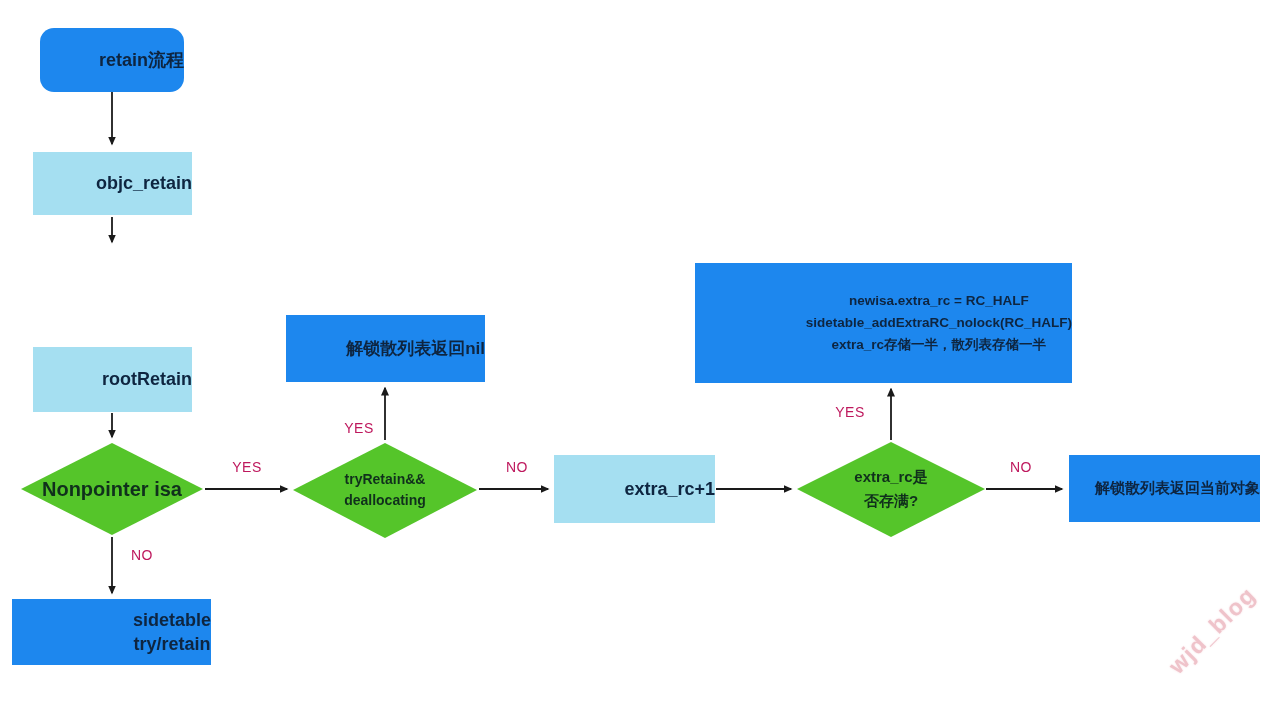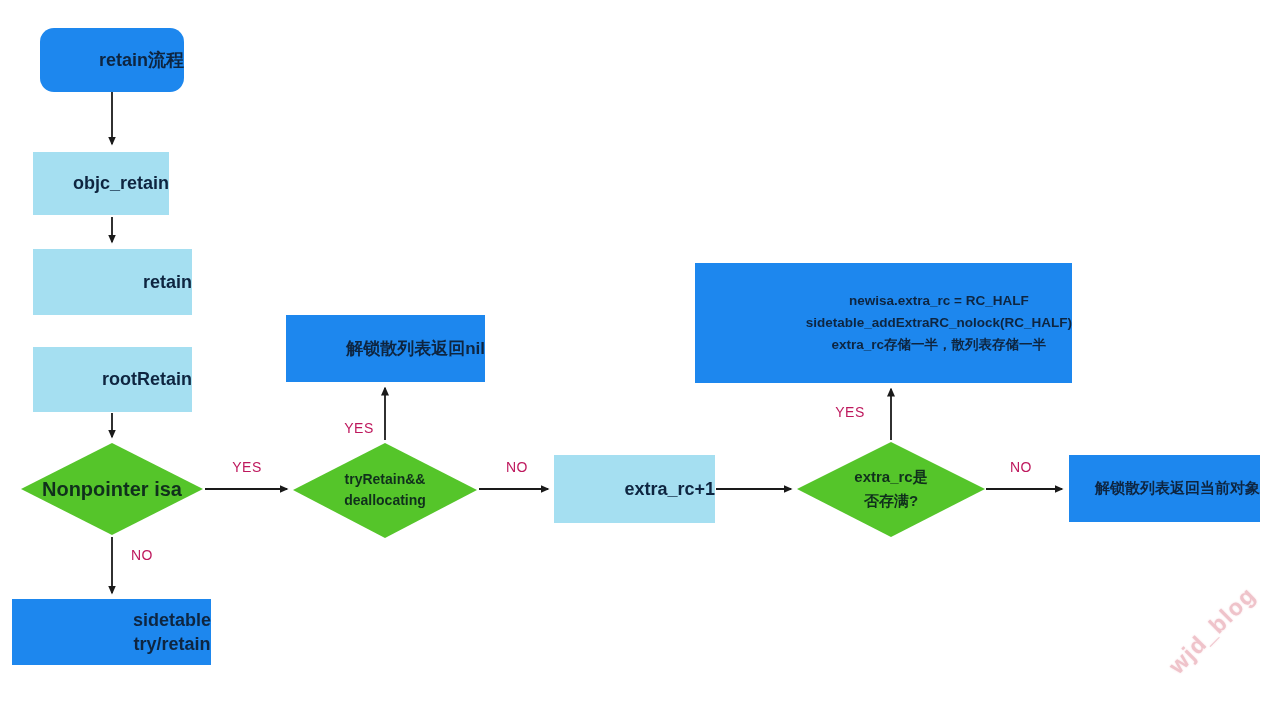--- a/index.html
+++ b/index.html
@@ -96,27 +96,24 @@
 
     <polygon points="112,443 203,489 112,535 21,489" fill="#55c52a"></polygon>
     <polygon points="385,443 477,490 385,538 293,490" fill="#55c52a"></polygon>
     <polygon points="891,442 985,489 891,537 797,489" fill="#55c52a"></polygon>
   </svg>
 
   <div class="node blue round" style="left:40px; top:28px; width:144px; height:64px; font-size:18px;">
     <span>retain流程</span>
   </div>
 
-  <div class="node lblue" style="left:33px; top:152px; width:136px; height:63px; font-size:18px;">
+  <div class="node lblue" style="left:33px; top:152px; width:159px; height:63px; font-size:18px;">
     <span>objc_retain</span>
   </div>
 
-  <div class="node lblue" style="left:33px; top:249px; width:159px; height:66px; font-size:18px;">
-    <span>retain</span>
-  </div>
 
   <div class="node lblue" style="left:33px; top:347px; width:159px; height:65px; font-size:18px;padding-left:44px;">
     <span>rootRetain</span>
   </div>
 
   <div class="node blue ml" style="left:12px; top:599px; width:199px; height:66px; font-size:18px; line-height:1.35;">
     <span class="ml">sidetable
 try/retain</span>
   </div>
 

